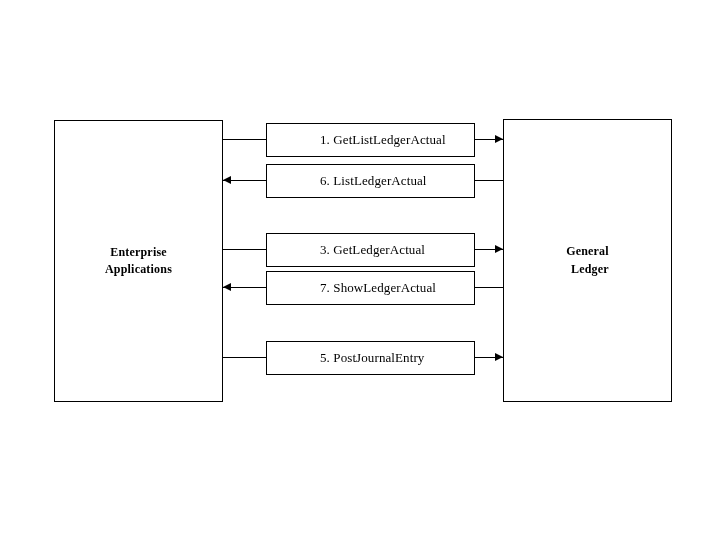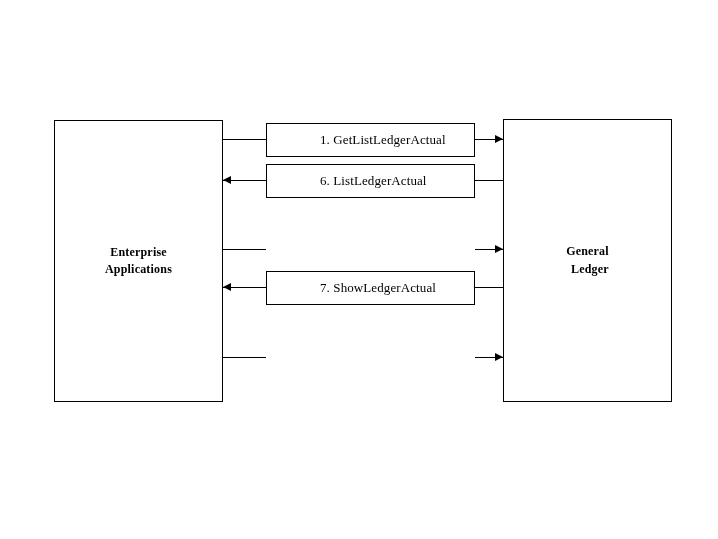--- a/index.html
+++ b/index.html
@@ -149,32 +149,38 @@
     <div class="connector connector-left"></div>
     <div class="arrowhead arrowhead-left"></div>
     <div class="message-box">
       <span class="message-label">6. ListLedgerActual</span>
     </div>
     <div class="connector connector-right"></div>
   </div>
 
   <div class="message-row" style="top:233px;">
     <div class="connector connector-left"></div>
+    <div class="message-box">
+      <span class="message-label">3. GetLedgerActual</span>
+    </div>
     <div class="connector connector-right"></div>
     <div class="arrowhead arrowhead-right"></div>
   </div>
 
   <div class="message-row" style="top:271px;">
     <div class="connector connector-left"></div>
     <div class="arrowhead arrowhead-left"></div>
     <div class="message-box">
       <span class="message-label">7. ShowLedgerActual</span>
     </div>
     <div class="connector connector-right"></div>
   </div>
 
   <div class="message-row" style="top:341px;">
     <div class="connector connector-left"></div>
+    <div class="message-box">
+      <span class="message-label">5. PostJournalEntry</span>
+    </div>
     <div class="connector connector-right"></div>
     <div class="arrowhead arrowhead-right"></div>
   </div>
 
 </div>
 
 </body></html>

